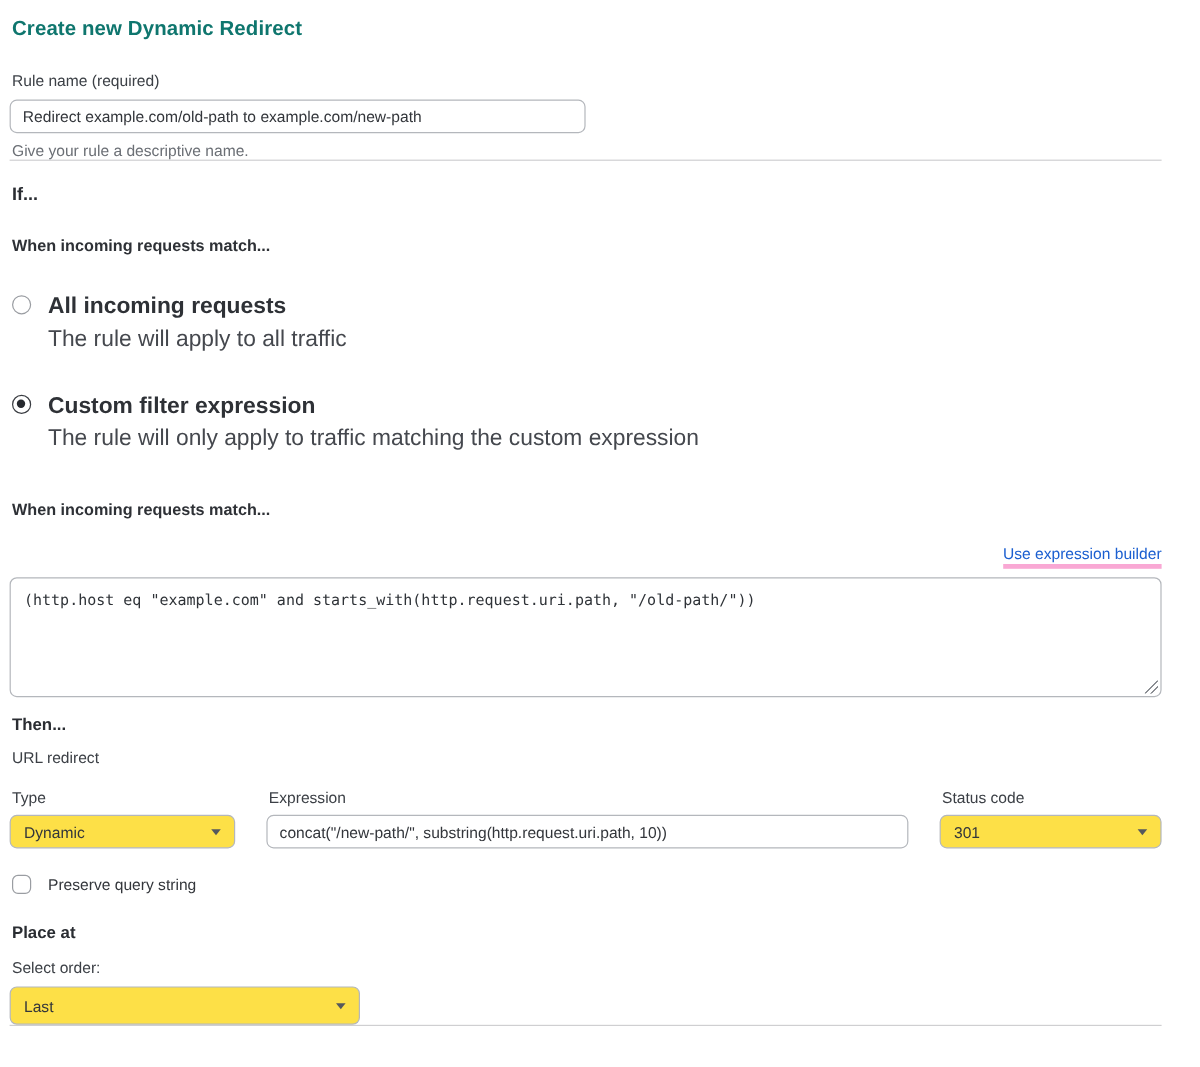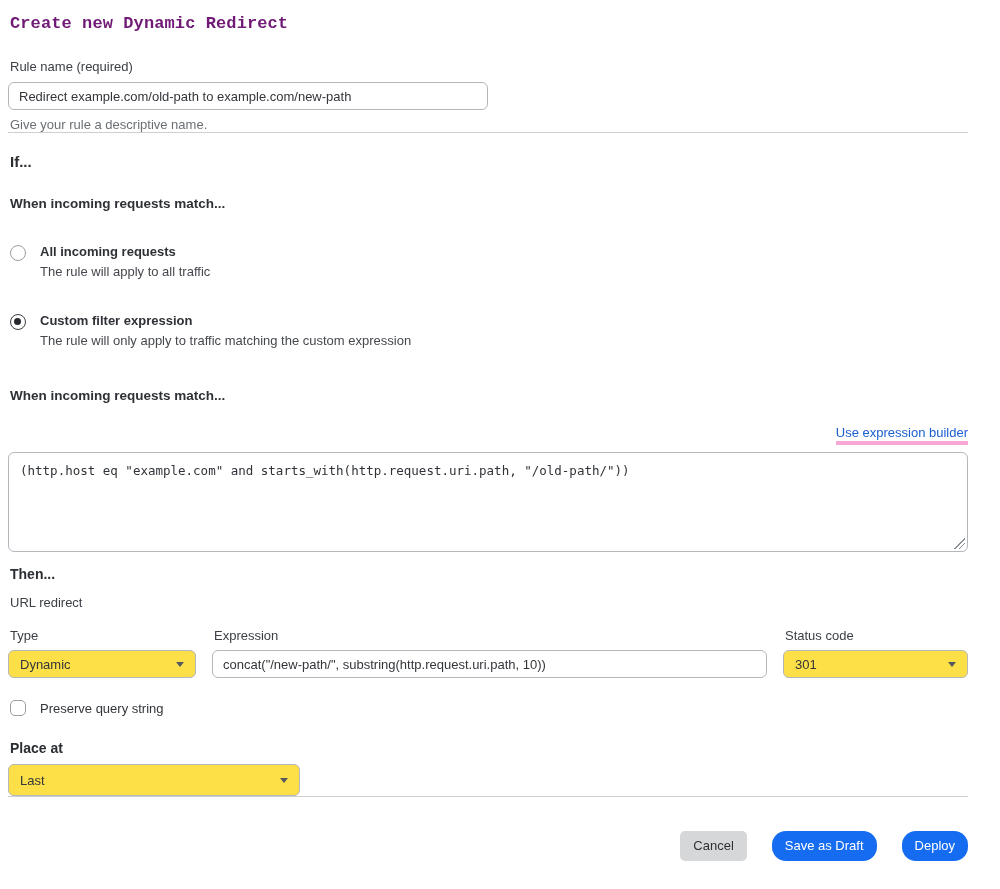--- a/index.html
+++ b/index.html
@@ -7,22 +7,22 @@
   body {
     width: 1000px; height: 889px;
     font-family: "Liberation Sans", sans-serif;
     color: #36393e;
     position: relative;
     overflow: hidden;
   }
   .content { padding: 14px 32px 0 8px; width: 1000px; }
 
   h1.page-title {
-    font-size: 17px; font-weight: bold; color: #701a75;
-    padding-left: 2px; margin-bottom: 26px; letter-spacing: .1px; font-family: Liberation Mono, monospace;
+    font-size: 17px; font-weight: bold; color: #0f766e;
+    padding-left: 2px; margin-bottom: 26px; letter-spacing: .1px;
   }
   .field-label { font-size: 13px; color: #3c4046; padding-left: 2px; display: block; margin-bottom: 8px; }
 
   .text-input {
     display: block; width: 480px; height: 28px;
     border: 1px solid #b4b7bc; border-radius: 6px;
     padding: 0 10px; font-size: 13px; color: #33363b;
     font-family: "Liberation Sans", sans-serif;
     background: #fff; outline: none;
   }
@@ -39,21 +39,21 @@
   .radio-circle {
     flex: 0 0 auto; width: 16px; height: 16px; border-radius: 50%;
     border: 1.5px solid #9a9da2; background: #fff; margin: 1px 14px 0 2px;
     position: relative; cursor: pointer;
   }
   .radio-circle.checked { border-color: #3a3d42; }
   .radio-circle.checked::after {
     content: ""; position: absolute; left: 3px; top: 3px;
     width: 7px; height: 7px; border-radius: 50%; background: #26292e;
   }
-  .radio-texts { font-size: 13px; }
+  .radio-texts { font-size: 19px; }
   .radio-label { font-weight: bold; color: #2e3136; display: block; margin-bottom: 5px; }
   .radio-desc { color: #45484e; display: block; }
 
   .builder-row { display: flex; justify-content: flex-end; margin: 22px 0 7px 0; }
   a.builder-link {
     font-size: 13px; color: #1b5fd0; text-decoration: none;
     border-bottom: 4px solid #f9a8d4; padding-bottom: 1px; cursor: pointer;
   }
 
   .textarea-wrap { position: relative; width: 960px; }
@@ -69,21 +69,21 @@
     position: absolute; right: 3px; bottom: 3px; width: 11px; height: 11px;
     background:
       linear-gradient(135deg, transparent 48%, #8b8e93 48%, #8b8e93 55%, transparent 55%,
                       transparent 70%, #8b8e93 70%, #8b8e93 77%, transparent 77%);
     cursor: nwse-resize;
   }
 
   .then-heading { font-size: 14px; font-weight: bold; color: #2a2d32; margin-top: 14px; padding-left: 2px; }
   .action-label { font-size: 13px; color: #3c4046; margin-top: 13px; padding-left: 2px; }
 
-  .then-grid { display: flex; gap: 16px; margin-top: 18px; width: 960px; }
+  .then-grid { display: flex; gap: 26px; margin-top: 18px; width: 960px; }
   .col-type { flex: 0 0 188px; }
   .col-expr { flex: 1 1 auto; }
   .col-status { flex: 0 0 185px; }
   .col-label { font-size: 13px; color: #3c4046; display: block; margin-bottom: 7px; padding-left: 2px; }
 
   .select-box {
     height: 28px; border: 1px solid #b4b7bc; border-radius: 6px;
     display: flex; align-items: center; justify-content: space-between;
     padding: 0 11px; font-size: 13px; color: #33363b; background: #fde047; cursor: pointer; text-align: center;
   }
@@ -190,20 +190,21 @@
       </div>
     </div>
   </div>
 
   <div class="checkbox-row">
     <span class="checkbox-square"></span>
     <span class="checkbox-label">Preserve query string</span>
   </div>
 
   <div class="place-heading">Place at</div>
+  <div class="order-label">Select order:</div>
   <div class="select-box order-select">
     <span>Last</span>
     <span class="chevron-down"></span>
   </div>
 
   <hr class="divider bottom-divider" style="width:960px;">
 
   <div class="footer-actions">
     <button class="btn btn-cancel">Cancel</button>
     <button class="btn btn-primary">Save as Draft</button>

